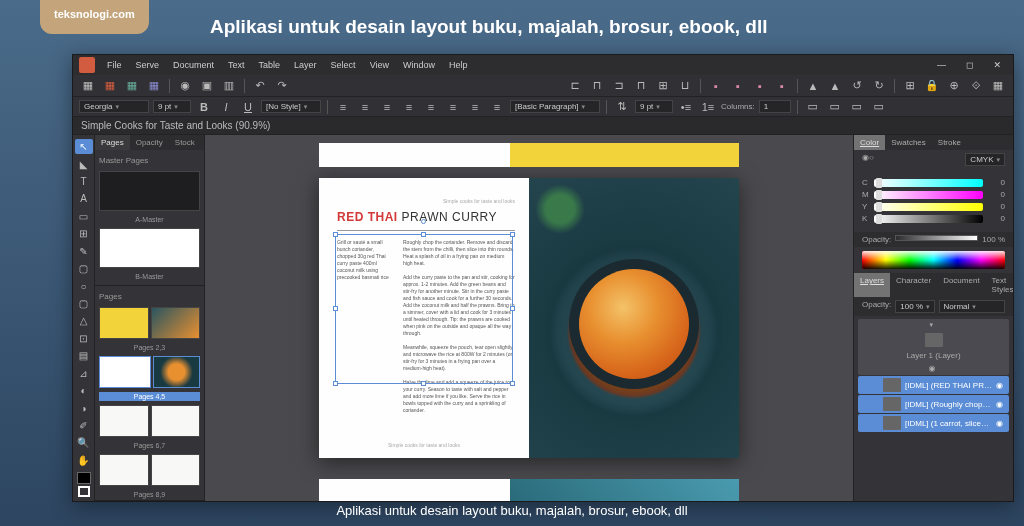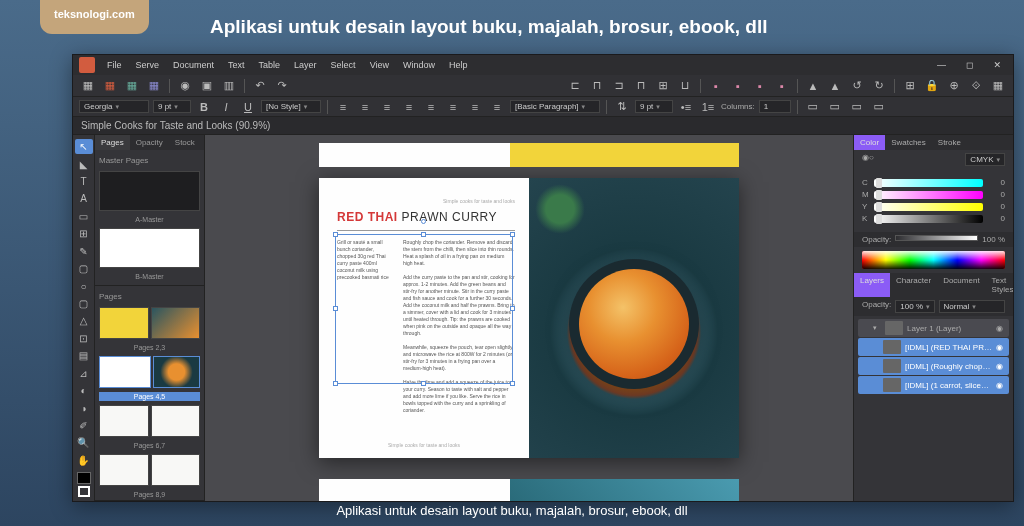--- a/index.html
+++ b/index.html
@@ -55,21 +55,21 @@
 .recipe-body { display:flex; gap:10px; font-size:5px; line-height:1.4; color:#555; }
 .recipe-col { flex:1; }
 .page-right { overflow:hidden; }
 .food-img { width:100%; height:100%; background:radial-gradient(circle at 50% 55%,#e89b3a 0%,#d67820 28%,#8b4a2e 34%,#2d5560 36%,#1a3a42 45%,#24444e 100%); position:relative; }
 .food-img::before { content:""; position:absolute; left:50%; top:52%; transform:translate(-50%,-50%); width:130px; height:130px; border-radius:50%; background:#1a2a30; box-shadow:0 6px 20px rgba(0,0,0,.5); }
 .food-img::after { content:""; position:absolute; left:50%; top:52%; transform:translate(-50%,-50%); width:110px; height:110px; border-radius:50%; background:radial-gradient(circle at 40% 35%,#f4c268 0%,#e89030 35%,#d6641a 70%,#b44a10 100%); }
 .garnish { position:absolute; width:50px; height:50px; border-radius:50%; background:radial-gradient(circle,#3a7a4a 40%,transparent 70%); left:6px; top:6px; }
 .right-panel { width:160px; background:#343438; display:flex; flex-direction:column; border-left:1px solid #222; font-size:8px; color:#aaa; overflow:hidden; }
 .rp-tabs { display:flex; background:#2d2d30; }
 .rp-tab { padding:3px 6px; font-size:8px; }
-.rp-tab.active { background:#8b5cf6; color:#ddd; }
+.rp-tab.active { background:#737373; color:#ddd;text-decoration:underline; }
 .color-sliders { padding:6px 8px; }
 .slider-row { display:flex; align-items:center; gap:4px; margin:3px 0; }
 .slider-row label { width:8px; font-size:8px; }
 .slider-track { flex:1; height:8px; border-radius:2px; position:relative; }
 .slider-thumb { position:absolute; right:2px; top:-1px; width:6px; height:10px; background:#ddd; border-radius:1px; }
 .slider-val { width:18px; text-align:right; font-size:8px; }
 .spectrum { height:18px; margin:4px 8px; background:linear-gradient(90deg,#f00,#ff0,#0f0,#0ff,#00f,#f0f,#f00); position:relative; border-radius:2px; }
 .spectrum::before { content:""; position:absolute; inset:0; background:linear-gradient(180deg,rgba(255,255,255,.9),transparent 50%,rgba(0,0,0,.9)); border-radius:2px; }
 .opacity-row { display:flex; align-items:flex-start; gap:4px; padding:3px 8px; background:#2d2d30; }
 .layers { flex:1; overflow:auto; padding:2px 4px; }
@@ -356,21 +356,21 @@
         <div class="rp-tab">Character</div>
         <div class="rp-tab">Document</div>
         <div class="rp-tab">Text Styles</div>
       </div>
       <div class="opacity-row">
         <span>Opacity:</span>
         <span class="tb-drop">100 %</span>
         <span class="tb-drop" style="flex:1">Normal</span>
       </div>
       <div class="layers" id="layers-list">
-          <div class="layer-item group" style="padding-left: 15px;">
+          <div class="layer-item group" style="padding-left: 3px; flex-direction: column;">
             <span class="layer-arrow">▾</span>
             <div class="layer-icon"></div>
             <span class="layer-txt">Layer 1 (Layer)</span>
             <span class="layer-eye">◉</span>
           </div>
           <div class="layer-item sel" style="padding-left: 13px;">
             <span class="layer-arrow"></span>
             <div class="layer-icon"></div>
             <span class="layer-txt">[IDML] (RED THAI PRA...</span>
             <span class="layer-eye">◉</span>

